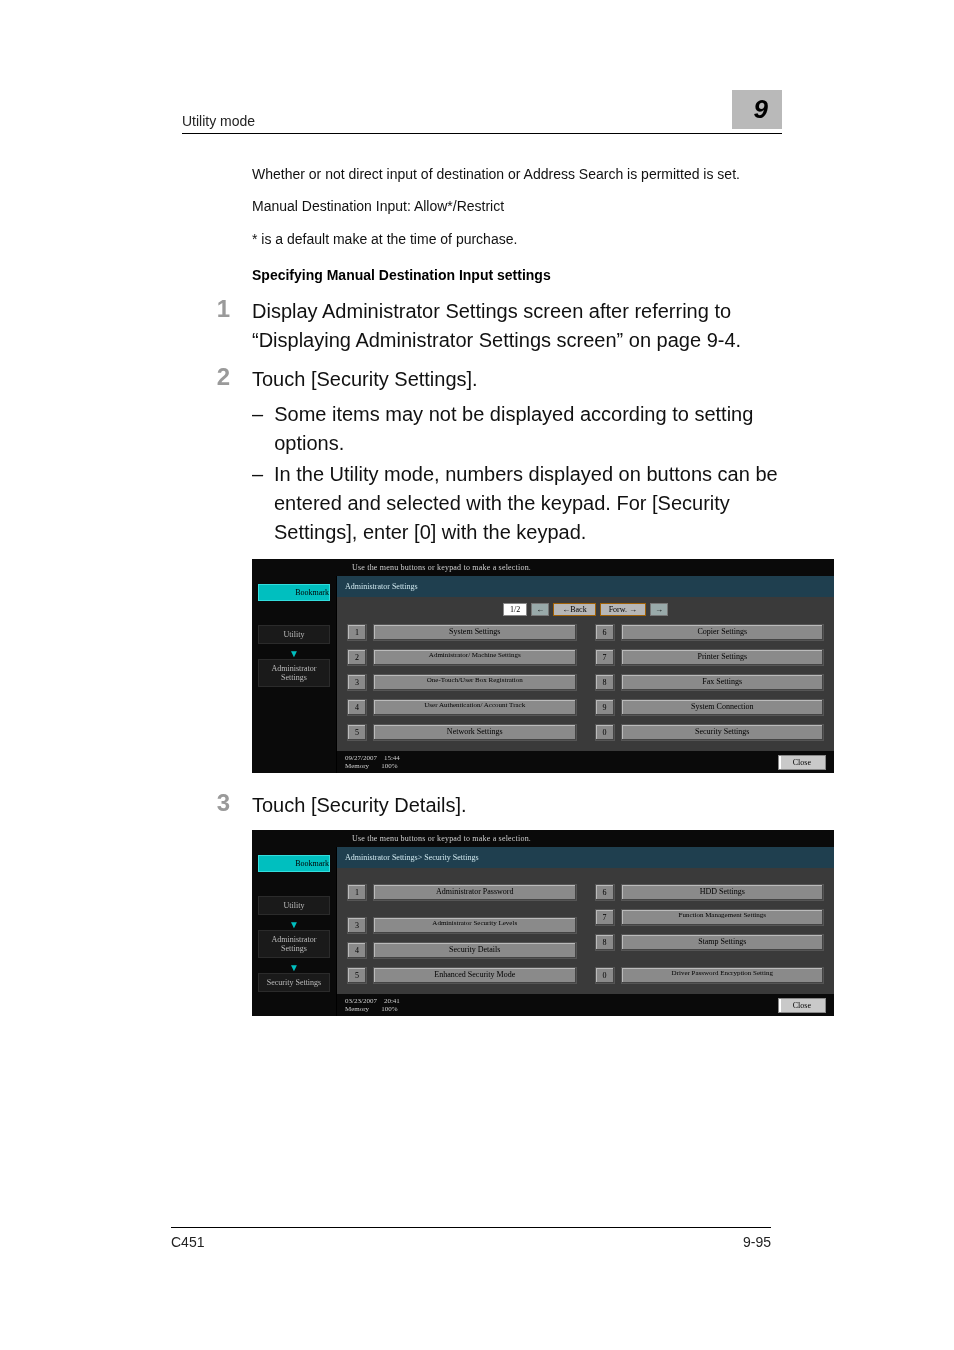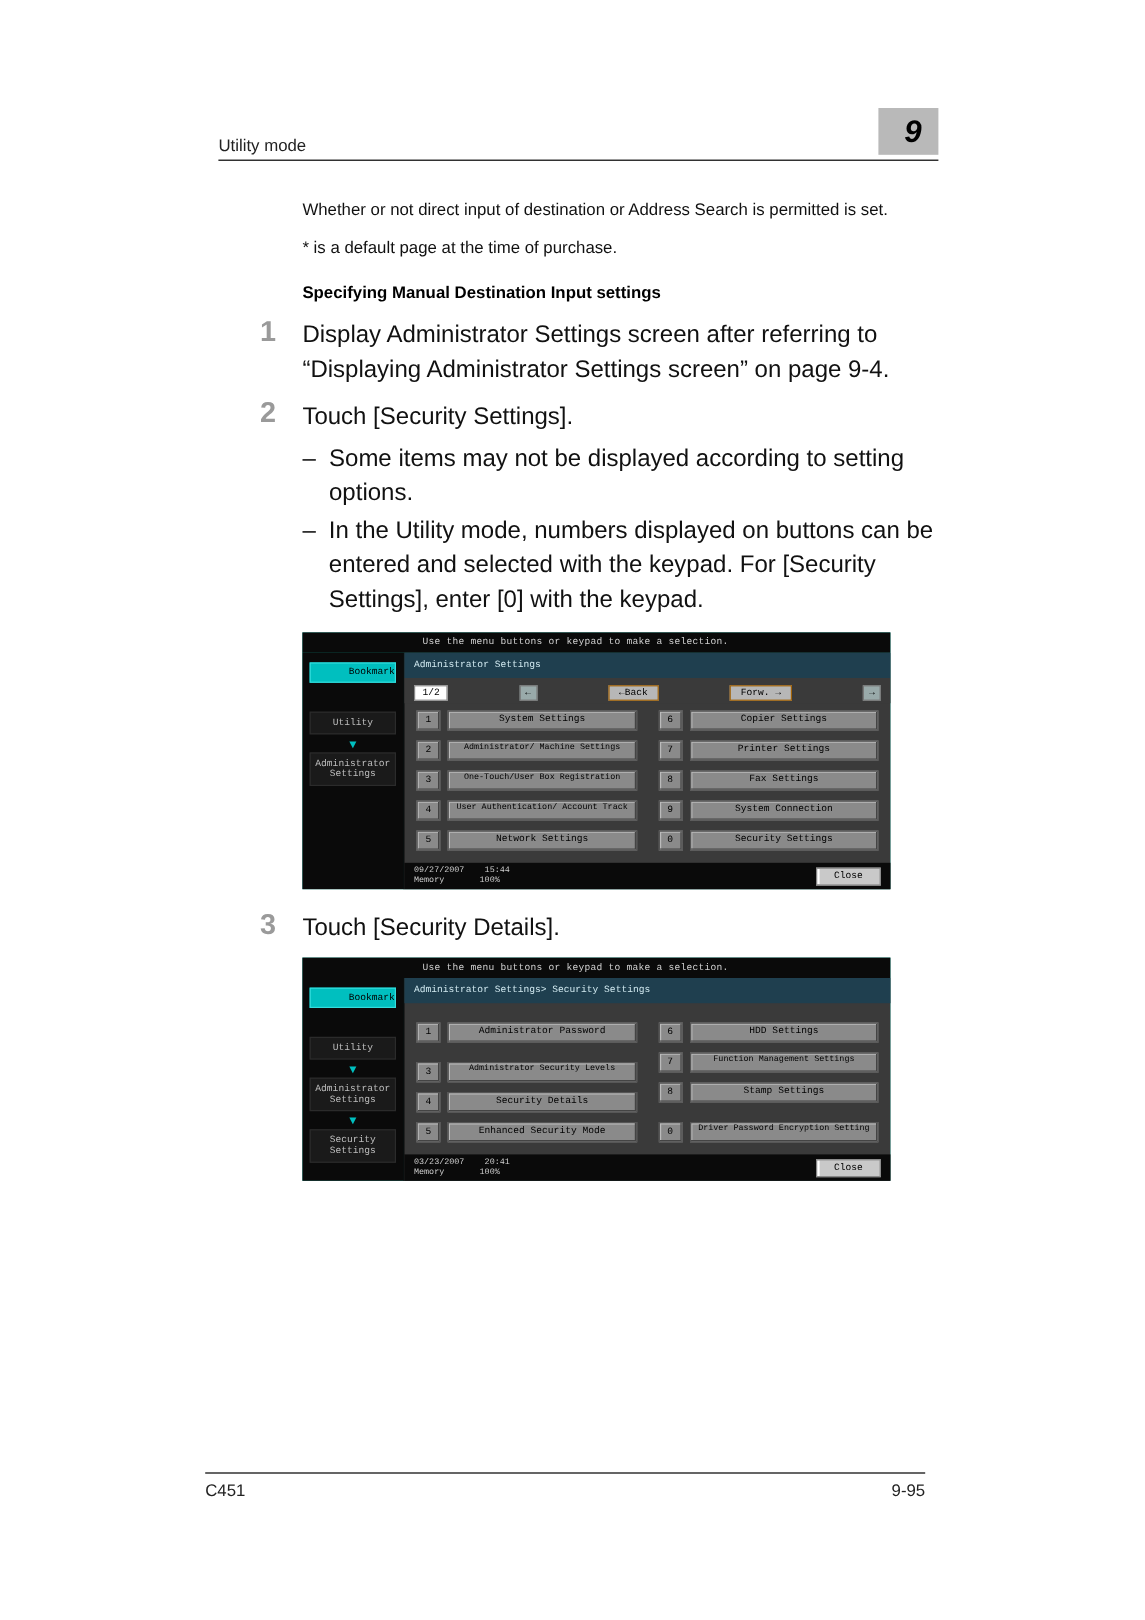--- a/index.html
+++ b/index.html
@@ -15,30 +15,30 @@
   .body p{margin:0 0 12px 0}
   .sub{font-size:14px;font-weight:bold;color:#000;margin:18px 0 14px 70px}
   ol.steps{list-style:none;margin:0;padding:0}
   ol.steps>li{display:flex;gap:22px;margin-bottom:10px}
   .stepnum{font-size:24px;font-weight:bold;color:#9a9a9a;min-width:48px;text-align:right;line-height:1}
   .steptext{font-size:20px;color:#111;line-height:1.45;flex:1}
   .steptext .sublist{margin:6px 0 0 0;padding:0;list-style:none}
   .steptext .sublist li{display:flex;gap:12px;margin-bottom:2px}
   .dash{min-width:10px}
   .panel-wrap{margin:10px 0 18px 70px}
-  .panel{width:490px;background:#14b8a6;position:relative;font-family:Liberation Mono, monospace}
+  .panel{width:582px;background:#e5e5e5;position:relative;font-family:Liberation Serif, serif}
   .panel-top{color:#cfcfcf;font-size:8px;padding:4px 0 4px 100px;background:#0a0a0a;letter-spacing:.2px}
   .panel-body{display:flex}
   .side{width:84px;background:#0a0a0a;padding:8px 6px 8px 6px;box-sizing:border-box}
   .side .bk{background:#00bfbf;color:#000;font-size:8px;text-align:right;padding:3px 0;border:1px solid #3dd;margin-bottom:24px}
   .side .crumb{border:1px solid #2b2b2b;background:#1a1a1a;color:#bdbdbd;font-size:8px;text-align:center;padding:4px 0;margin-bottom:6px}
   .side .arrow{color:#00bfbf;text-align:center;font-size:10px;line-height:.7;margin-bottom:2px}
   .main{flex:1;background:#3a3a3a;padding:0 0 0 0;border-left:1px solid #000}
   .crumbbar{background:#1f3f4f;color:#d0e8ef;font-size:8px;padding:6px 8px}
-  .pager{display:flex;justify-content:space-between;gap:4px;padding:6px 8px 2px 8px;background:#3a3a3a;align-items:center}
+  .pager{display:flex;justify-content:center;gap:4px;padding:6px 8px 2px 8px;background:#3a3a3a;align-items:center}
   .pgbox{background:#fff;color:#000;font-size:8px;padding:1px 6px;border:1px solid #888}
   .pgarr{background:#9aa;color:#000;font-size:8px;padding:1px 4px;border:1px solid #777}
   .pgbtn{background:#b7b7b7;color:#000;font-size:8px;padding:1px 8px;border:1px solid #a16207}
   .grid{display:flex;gap:18px;padding:6px 10px 10px 10px}
   .col{flex:1;display:flex;flex-direction:column;gap:8px}
   .mrow{display:flex;gap:6px}
   .numbtn{width:18px;background:#8a8a8a;color:#000;font-size:8px;text-align:center;padding:3px 0;border:1px solid #555;box-shadow:inset -1px -1px 0 #444,inset 1px 1px 0 #bbb}
   .menubtn{flex:1;background:#8a8a8a;color:#000;font-size:8px;text-align:center;padding:3px 2px;border:1px solid #555;box-shadow:inset -1px -1px 0 #444,inset 1px 1px 0 #bbb;line-height:1.1}
   .menubtn.two{font-size:7px;padding:2px 1px}
   .panel-foot{background:#0a0a0a;color:#cfcfcf;font-size:7px;padding:3px 8px;display:flex;justify-content:space-between;align-items:flex-end}
@@ -53,21 +53,22 @@
 <div class="page">
   <div class="inner">
     <div class="runhead">
       <span class="runhead-left">Utility mode</span>
       <span class="chapbox">9</span>
     </div>
 
 
     <div class="body">
       <p>Whether or not direct input of destination or Address Search is permitted is set.</p>
-      <p>* is a default page at the time of purchase.</p>
+      <p>Manual Destination Input: Allow*/Restrict</p>
+      <p>* is a default make at the time of purchase.</p>
     </div>
 
     <div class="sub">Specifying Manual Destination Input settings</div>
 
     <ol class="steps">
       <li>
         <div class="stepnum">1</div>
         <div class="steptext">Display Administrator Settings screen after referring to “Displaying Administrator Settings screen” on page 9-4.</div>
       </li>
 

